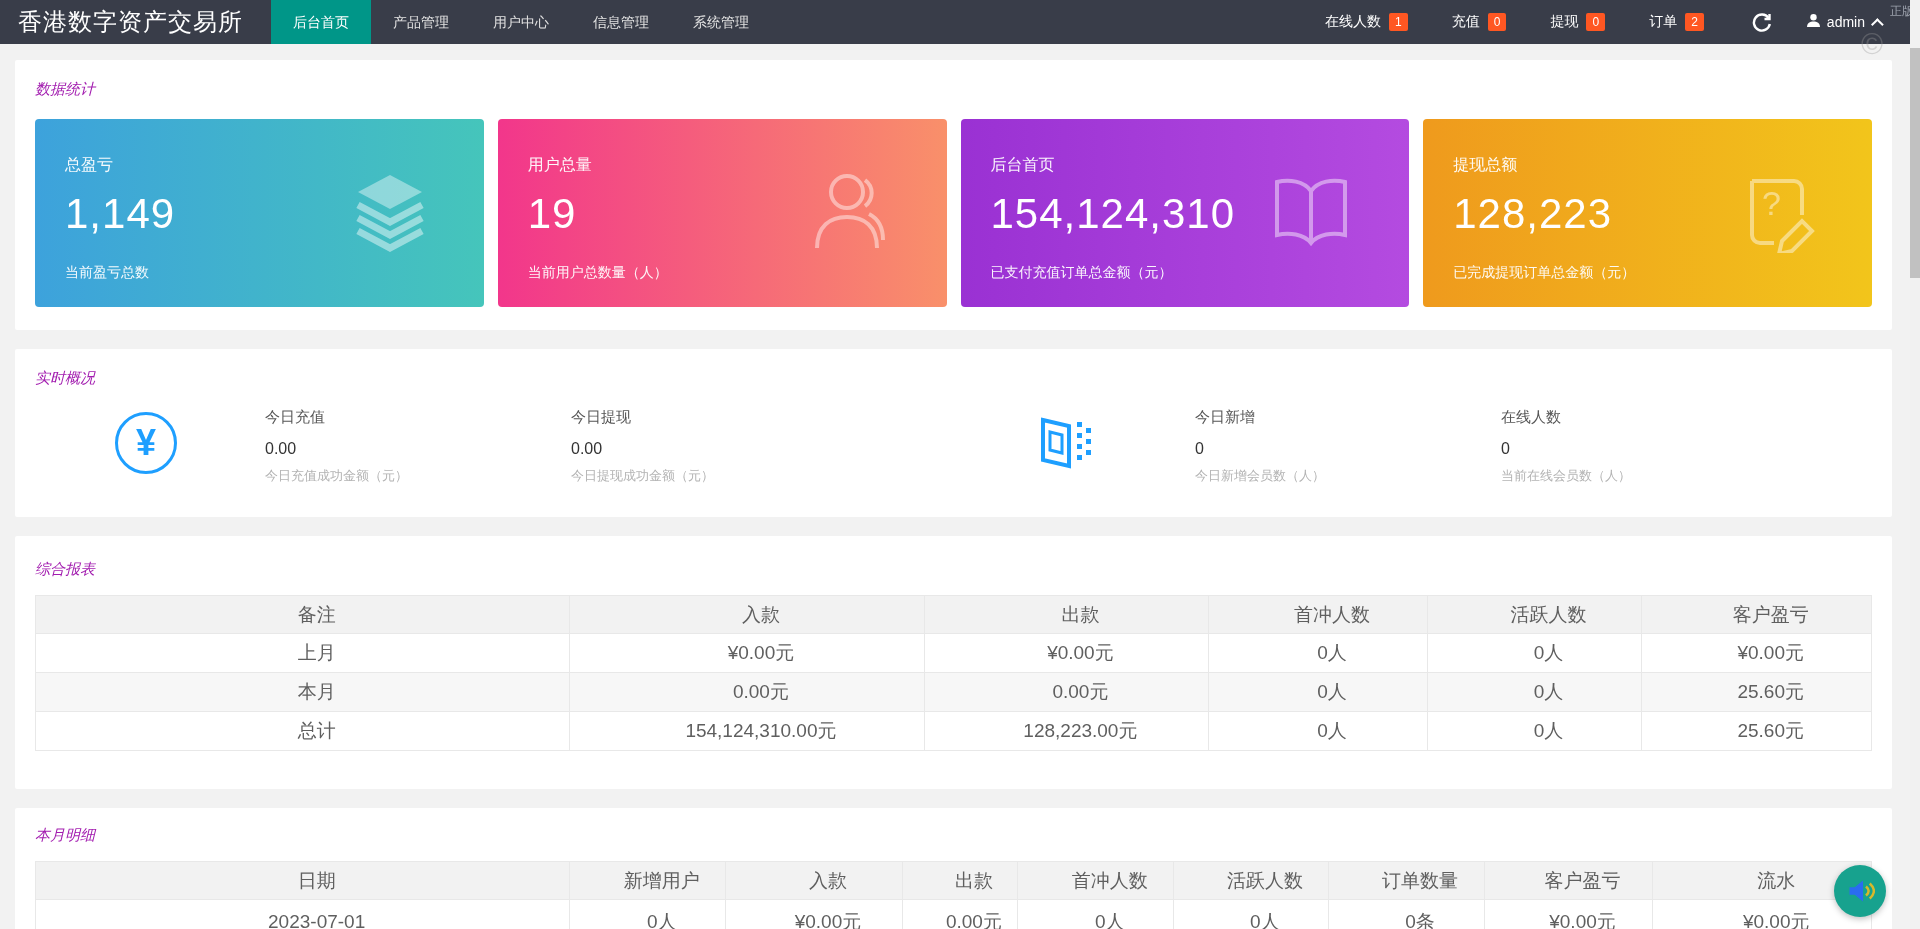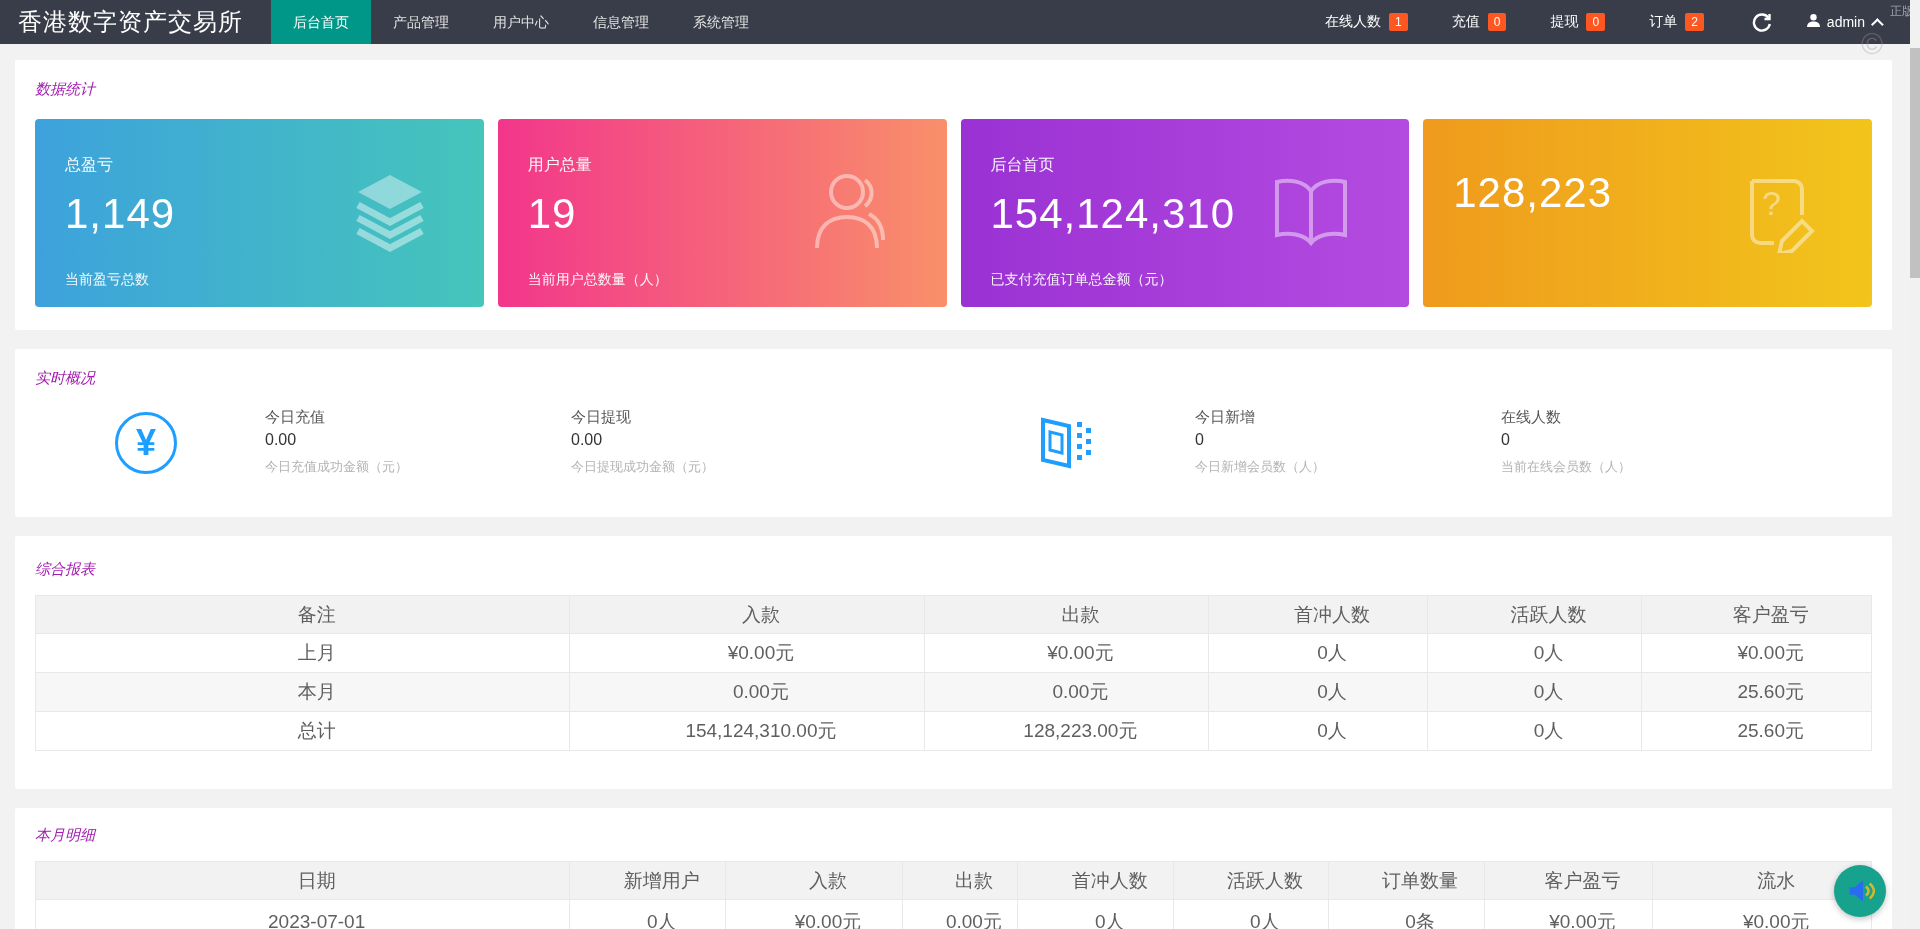--- a/index.html
+++ b/index.html
@@ -28,34 +28,34 @@
   main { padding:16px 28px 0 15px; }
   .panel { background:#fff; margin-bottom:19px; border-radius:2px; }
   .panel-title { font-size:15px; color:#a21caf;font-style:italic; }
 
   
   #panel-stats { padding:20px 20px 22px 20px; height:270px; }
   .cards { display:flex; gap:14px; margin-top:20px; }
   .card { flex:1; height:188px; border-radius:4px; color:#fff; position:relative; padding:36px 0 0 30px; overflow:hidden; }
   .card-title { font-size:16px; opacity:.95; }
   .card-value { font-size:42px; margin-top:14px; letter-spacing:1px; }
-  .card-desc { font-size:14px; margin-top:33px; opacity:.95; }
+  .card-desc { font-size:14px; margin-top:26px; opacity:.95; }
   .card-icon { position:absolute; right:52px; top:50%; transform:translateY(-50%); opacity:.45; }
 
   
   #panel-realtime { padding:20px 20px 24px 20px; height:168px; }
   .rt-row { display:flex; margin-top:18px; align-items:flex-start; }
   .rt-icon { width:64px; height:64px; margin-top:6px; flex:0 0 auto; }
   .rt-icon.first { margin-left:80px; }
   .rt-icon.second { margin-left:20px; }
   .yen-circle { width:62px; height:62px; border:3px solid #1E9FFF; border-radius:50%; color:#1E9FFF;
     font-size:36px; font-weight:bold; display:flex; align-items:center; justify-content:center; }
   .rt-item { display:flex; flex-direction:column; padding-top:2px; }
   .rt-label { font-size:15px; color:#555; }
-  .rt-value { font-size:16px; color:#333; margin-top:4px; }
+  .rt-value { font-size:16px; color:#333; margin-top:13px; }
   .rt-desc { font-size:13px; color:#b3b3b3; margin-top:9px; }
   #rt-items-1 { display:flex; margin-left:86px; }
   #rt-items-1 .rt-item:nth-child(1) { width:306px; }
   #rt-items-1 .rt-item:nth-child(2) { width:444px; }
   #rt-items-2 { display:flex; margin-left:96px; flex:1; }
   #rt-items-2 .rt-item:nth-child(1) { width:306px; }
 
   
   #panel-report { padding:24px 20px 36px 20px; height:253px; }
   #panel-detail { padding:18px 20px 0 20px; height:300px; }
@@ -163,21 +163,23 @@
         <div class="card" style="background: linear-gradient(90deg, rgb(154, 49, 211), rgb(180, 75, 224));">
           <div class="card-title">后台首页</div>
           <div class="card-value">154,124,310</div>
           <div class="card-desc">已支付充值订单总金额（元）</div>
           <div class="card-icon"><svg width="92" height="84" viewBox="0 0 92 84" fill="none" stroke="#fff" stroke-width="4">
               <path d="M46 22 C39 12 24 10 12 13 V66 C24 63 39 65 46 74 C53 65 68 63 80 66 V13 C68 10 53 12 46 22 Z"></path>
               <path d="M46 22 V74"></path>
             </svg></div>
         </div>
         <div class="card" style="background: linear-gradient(90deg, rgb(239, 154, 29), rgb(242, 197, 27));">
+          <div class="card-title">提现总额</div>
           <div class="card-value">128,223</div>
+          <div class="card-desc">已完成提现订单总金额（元）</div>
           <div class="card-icon"><svg width="84" height="84" viewBox="0 0 84 84" fill="none" stroke="#fff" stroke-width="4">
               <path d="M16 12 h42 a8 8 0 0 1 8 8 v26 M16 12 v54 a8 8 0 0 0 8 8 h14"></path>
               <text x="26" y="46" font-size="34" fill="#fff" stroke="none">?</text>
               <path d="M46 72 l20-20 10 10 -20 20 -13 3 z"></path>
             </svg></div>
         </div>
       </div>
   </section>
 
   <section class="panel" id="panel-realtime">

